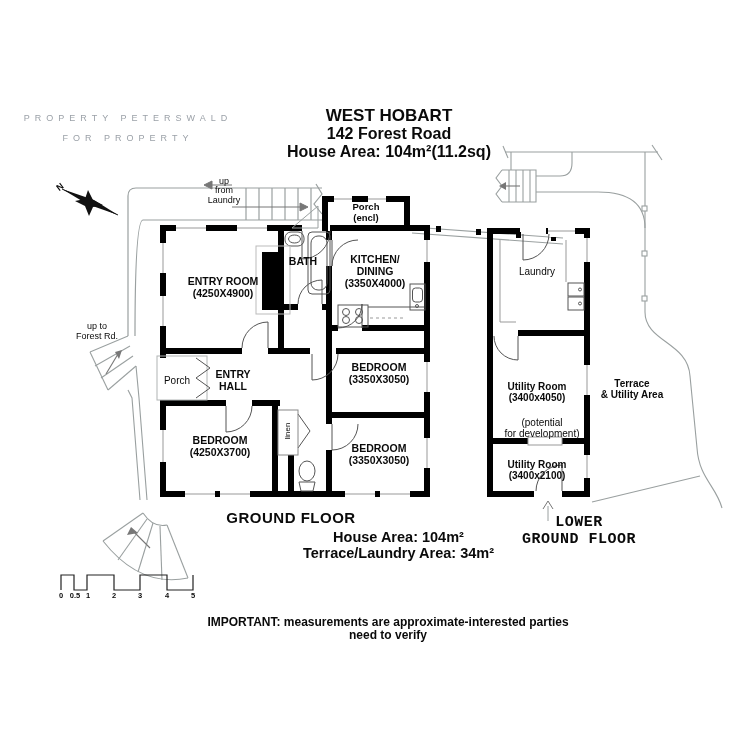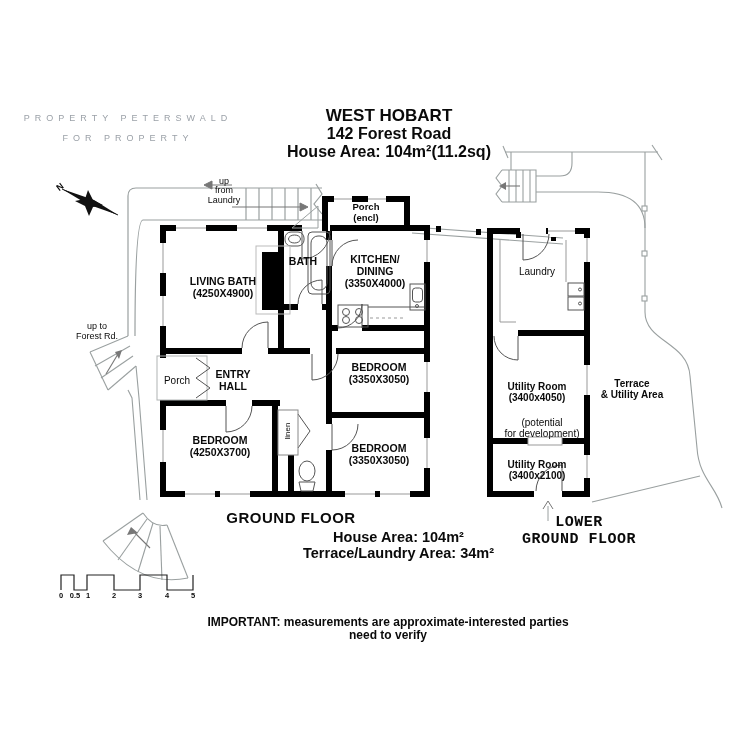--- a/index.html
+++ b/index.html
@@ -277,21 +277,21 @@
   <div class="lbl" style="left:60px;top:187px;font-size:9px;font-weight:700;transform:translate(-50%,-50%) rotate(-38deg);">N</div>
 
   <div class="lbl" style="left:185px;top:191px;font-size:9px;font-weight:500;line-height:1.05;margin-left:39px;">up
 from
 Laundry</div>
   <div class="lbl" style="left:97px;top:332px;font-size:9px;font-weight:500;line-height:1.1;">up to
 Forest Rd.</div>
 
   <div class="lbl" style="left:366px;top:213px;font-size:9.5px;">Porch
 (encl)</div>
-  <div class="lbl" style="left:223px;top:288px;font-size:10.5px;">LIVING BATH
+  <div class="lbl" style="left:223px;top:288px;font-size:10.5px;">ENTRY ROOM
 (4250X4900)</div>
   <div class="lbl" style="left:303px;top:262px;font-size:10.5px;">BATH</div>
   <div class="lbl" style="left:375px;top:272px;font-size:10.5px;">KITCHEN/
 DINING
 (3350X4000)</div>
   <div class="lbl" style="left:177px;top:381px;font-size:10px;font-weight:500;">Porch</div>
   <div class="lbl" style="left:233px;top:381px;font-size:10.5px;">ENTRY
 HALL</div>
   <div class="lbl" style="left:379px;top:374px;font-size:10.5px;">BEDROOM
 (3350X3050)</div>

